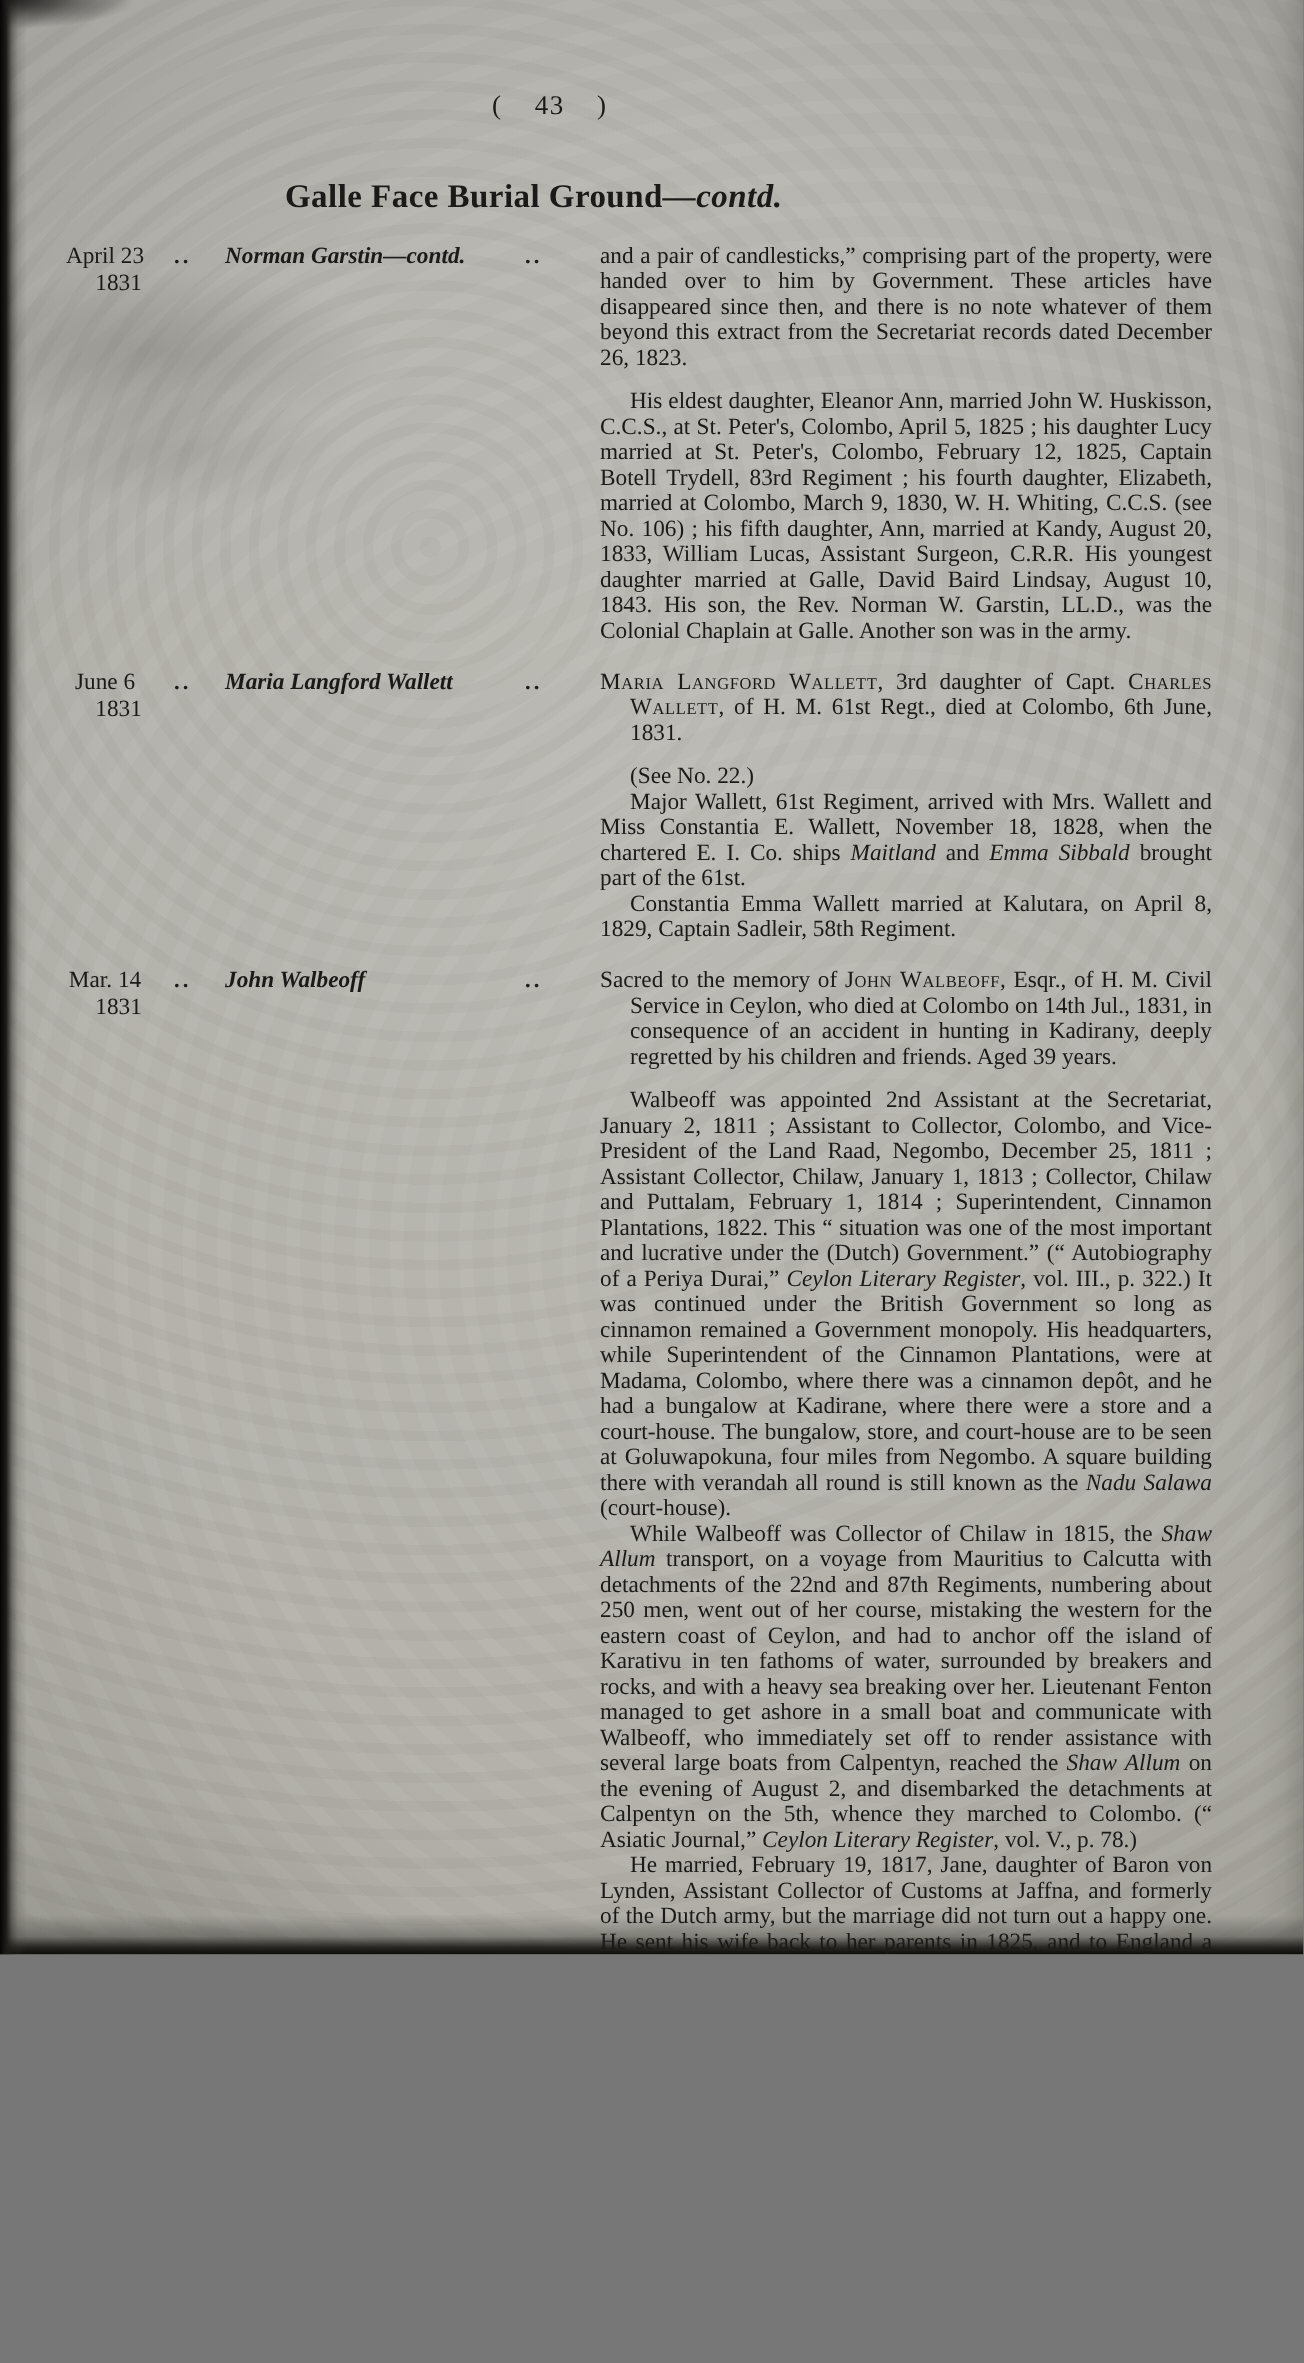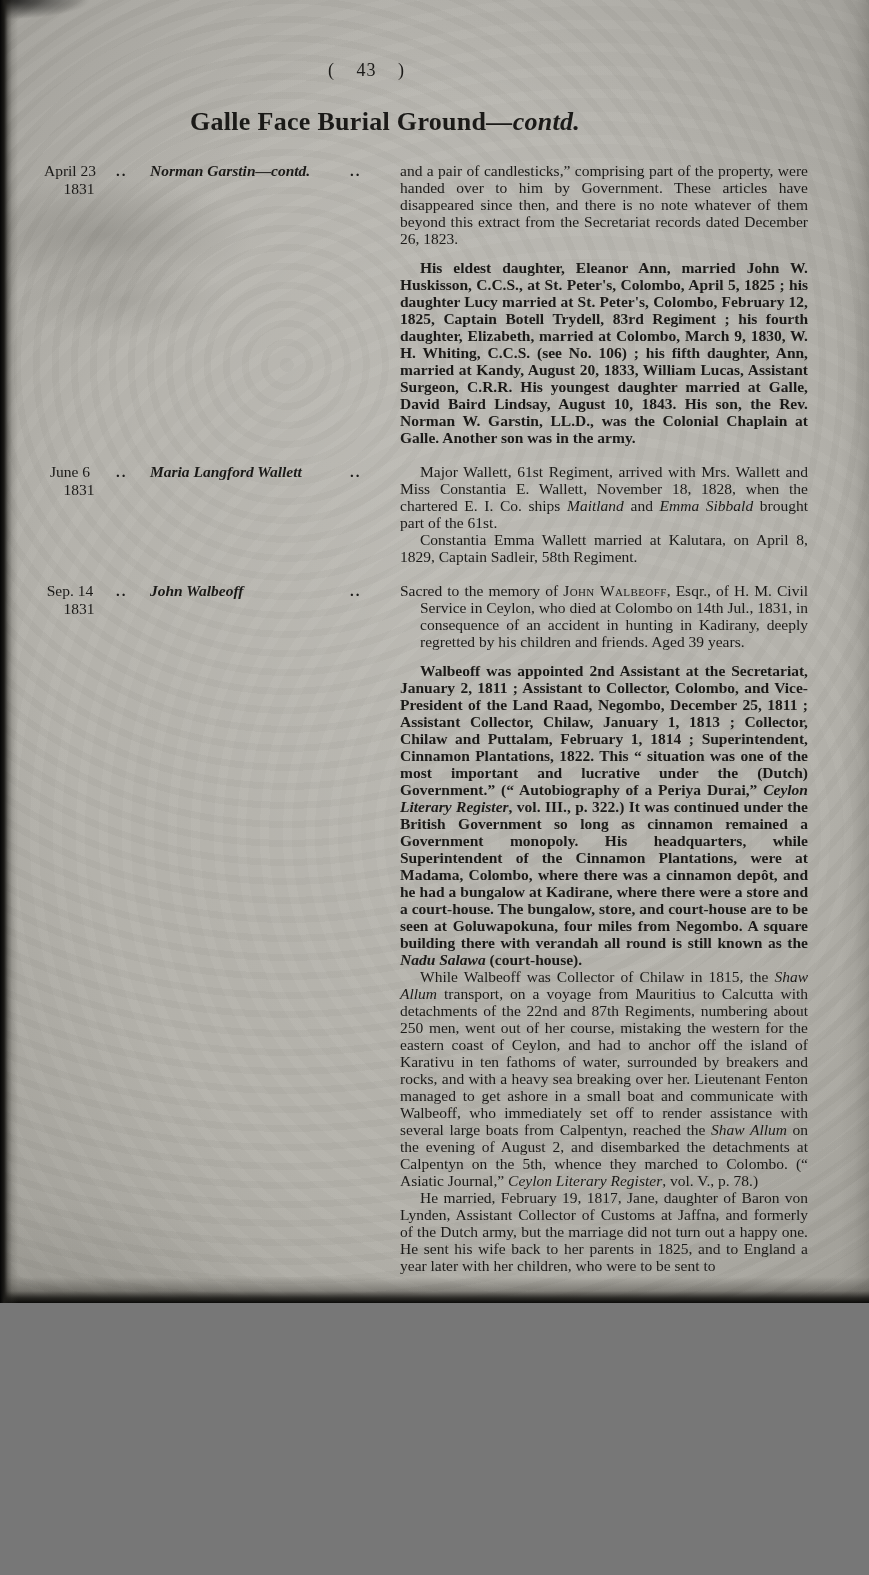--- a/index.html
+++ b/index.html
@@ -30,22 +30,22 @@
       radial-gradient(ellipse at 50% 50%,transparent 60%,rgba(30,29,24,0.13) 100%),
       repeating-radial-gradient(circle at 33% 28%,rgba(90,88,80,0.05) 0 7px,transparent 7px 19px),
       repeating-radial-gradient(circle at 68% 64%,rgba(245,244,238,0.05) 0 9px,transparent 9px 23px),
       linear-gradient(#b6b4ae,#b3b1aa);
   }
   .pagenum{
     position:absolute;top:60px;left:328px;
     font-size:18px;word-spacing:16px;letter-spacing:1px;
   }
   .title{
-    position:absolute;top:107px;left:190px;
-    font-size:26px;font-weight:bold;letter-spacing:0.3px;
+    position:absolute;top:118px;left:190px;
+    font-size:22px;font-weight:bold;letter-spacing:0.3px;
   }
   .title .suffix{font-style:italic;font-weight:600;}
   .colheads,.entry{
     display:grid;
     grid-template-columns:92px 34px 200px 34px 1fr;
     align-items:start;
   }
   .sheet{
     position:absolute;left:24px;right:30px;top:155px;
   }
@@ -65,21 +65,21 @@
   .s-i{font-style:italic;margin-top:22px;}
   .s-sc{font-variant:small-caps;letter-spacing:0.4px;}
   .c-insc{padding-left:16px;padding-right:31px;}
   .c-insc p{
     margin:0;text-align:justify;
     font-size:15.5px;line-height:17px;
   }
   .p-hang{padding-left:20px;text-indent:-20px;}
   .p-indent{text-indent:20px;}
   .p-flush{}
-  .gap{margin-top:12px !important;font-weight:bold;}
+  .gap{margin-top:12px !important;}
 </style>
 </head>
 <body>
 
 <div class="page">
   <div class="pagenum">( 43 )</div>
   <div class="title"><span>Galle Face Burial Ground</span><span class="suffix">—contd.</span></div>
 
   <div class="sheet">
     <div class="entries" id="entries">
@@ -98,27 +98,29 @@
         </div>
         <div class="entry">
           <div class="c-date">
             <div>June 6</div>
             <div class="year">1831</div>
           </div>
           <div class="c-dots">..</div>
           <div class="c-name"><span class="s-b">Maria Langford Wallett</span></div>
           <div class="c-dots">..</div>
           <div class="c-insc">
+            <p class="p-hang"><span class="s-sc">Maria Langford Wallett</span><span class="s-n">, 3rd daughter of Capt. </span><span class="s-sc">Charles Wallett</span><span class="s-n">, of H. M. 61st Regt., died at Colombo, 6th June, 1831.</span></p>
+            <p class="p-indent gap"><span class="s-n">(See No. 22.)</span></p>
             <p class="p-indent"><span class="s-n">Major Wallett, 61st Regiment, arrived with Mrs. Wallett and Miss Constantia E. Wallett, November 18, 1828, when the chartered E. I. Co. ships </span><span class="s-i">Maitland</span><span class="s-n"> and </span><span class="s-i">Emma Sibbald</span><span class="s-n"> brought part of the 61st.</span></p>
             <p class="p-indent"><span class="s-n">Constantia Emma Wallett married at Kalutara, on April 8, 1829, Captain Sadleir, 58th Regiment.</span></p>
           </div>
         </div>
         <div class="entry">
           <div class="c-date">
-            <div>Sep. 14</div>
+            <div>Mar. 14</div>
             <div class="year">1831</div>
           </div>
           <div class="c-dots">..</div>
           <div class="c-name"><span class="s-b">John Walbeoff</span></div>
           <div class="c-dots">..</div>
           <div class="c-insc">
             <p class="p-hang"><span class="s-n">Sacred to the memory of </span><span class="s-sc">John Walbeoff</span><span class="s-n">, Esqr., of H. M. Civil Service in Ceylon, who died at Colombo on 14th Jul., 1831, in consequence of an accident in hunting in Kadirany, deeply regretted by his children and friends. Aged 39 years.</span></p>
             <p class="p-indent gap"><span class="s-n">Walbeoff was appointed 2nd Assistant at the Secretariat, January 2, 1811 ; Assistant to Collector, Colombo, and Vice-President of the Land Raad, Negombo, December 25, 1811 ; Assistant Collector, Chilaw, January 1, 1813 ; Collector, Chilaw and Puttalam, February 1, 1814 ; Superintendent, Cinnamon Plantations, 1822. This “ situation was one of the most important and lucrative under the (Dutch) Government.” (“ Autobiography of a Periya Durai,” </span><span class="s-i">Ceylon Literary Register</span><span class="s-n">, vol. III., p. 322.) It was continued under the British Government so long as cinnamon remained a Government monopoly. His headquarters, while Superintendent of the Cinnamon Plantations, were at Madama, Colombo, where there was a cinnamon depôt, and he had a bungalow at Kadirane, where there were a store and a court-house. The bungalow, store, and court-house are to be seen at Goluwapokuna, four miles from Negombo. A square building there with verandah all round is still known as the </span><span class="s-i">Nadu Salawa</span><span class="s-n"> (court-house).</span></p>
             <p class="p-indent"><span class="s-n">While Walbeoff was Collector of Chilaw in 1815, the </span><span class="s-i">Shaw Allum</span><span class="s-n"> transport, on a voyage from Mauritius to Calcutta with detachments of the 22nd and 87th Regiments, numbering about 250 men, went out of her course, mistaking the western for the eastern coast of Ceylon, and had to anchor off the island of Karativu in ten fathoms of water, surrounded by breakers and rocks, and with a heavy sea breaking over her. Lieutenant Fenton managed to get ashore in a small boat and communicate with Walbeoff, who immediately set off to render assistance with several large boats from Calpentyn, reached the </span><span class="s-i">Shaw Allum</span><span class="s-n"> on the evening of August 2, and disembarked the detachments at Calpentyn on the 5th, whence they marched to Colombo. (“ Asiatic Journal,” </span><span class="s-i">Ceylon Literary Register</span><span class="s-n">, vol. V., p. 78.)</span></p>
             <p class="p-indent"><span class="s-n">He married, February 19, 1817, Jane, daughter of Baron von Lynden, Assistant Collector of Customs at Jaffna, and formerly of the Dutch army, but the marriage did not turn out a happy one. He sent his wife back to her parents in 1825, and to England a year later with her children, who were to be sent to</span></p>

